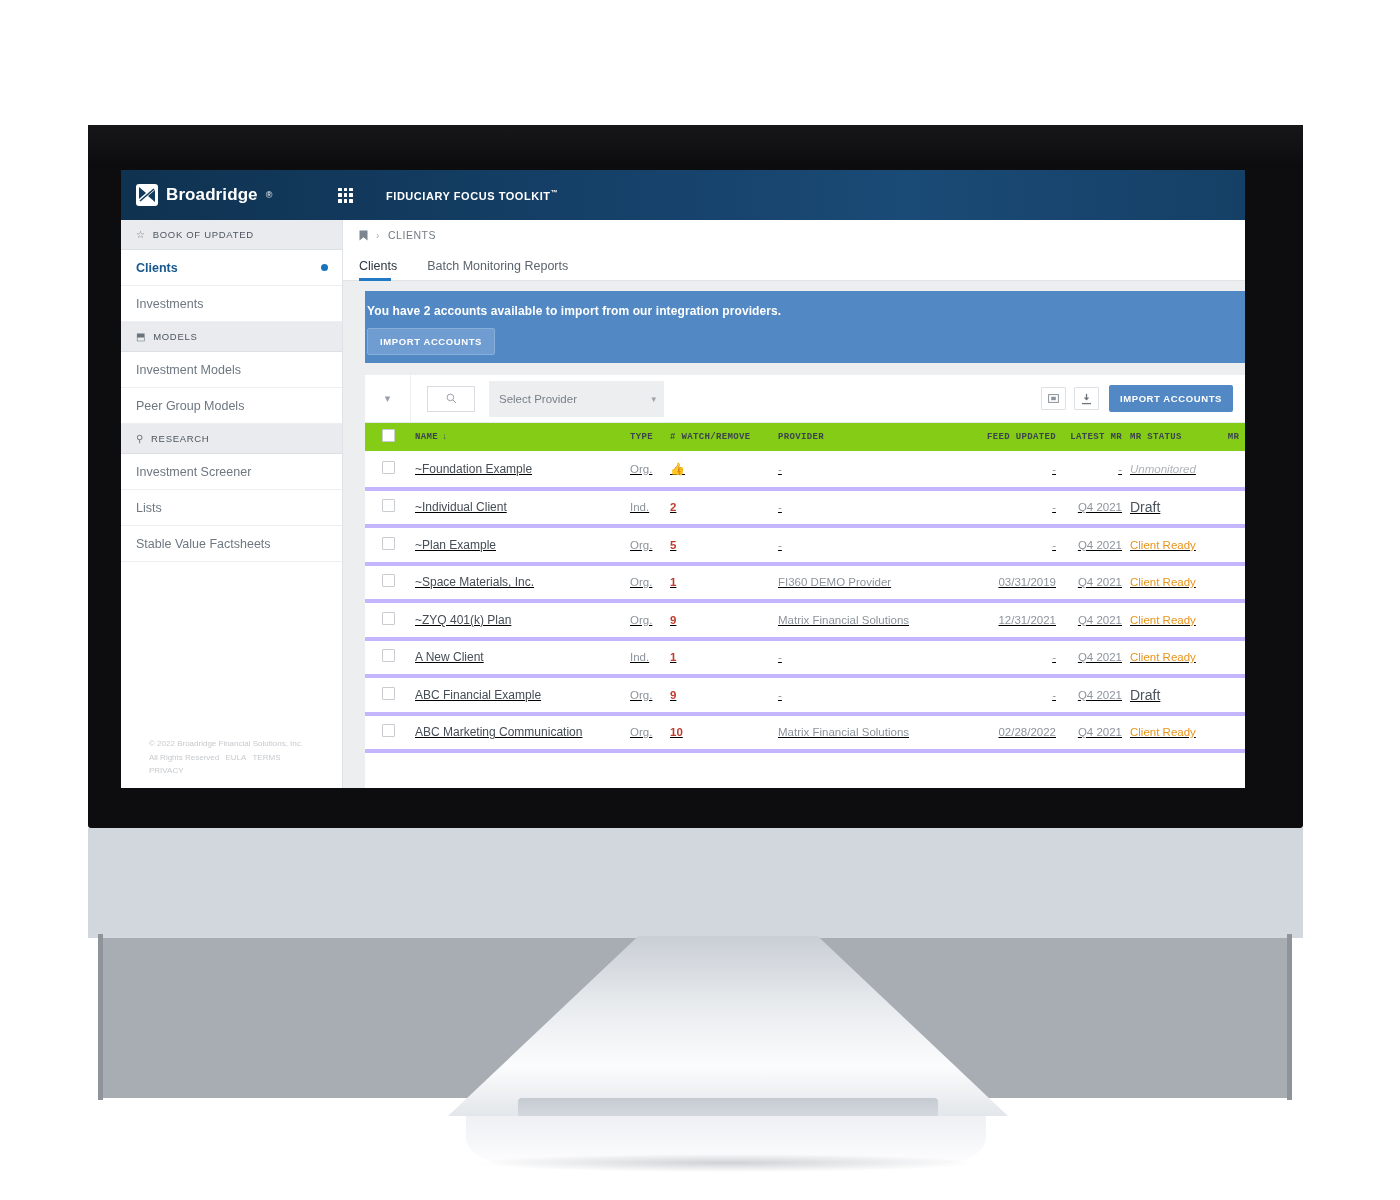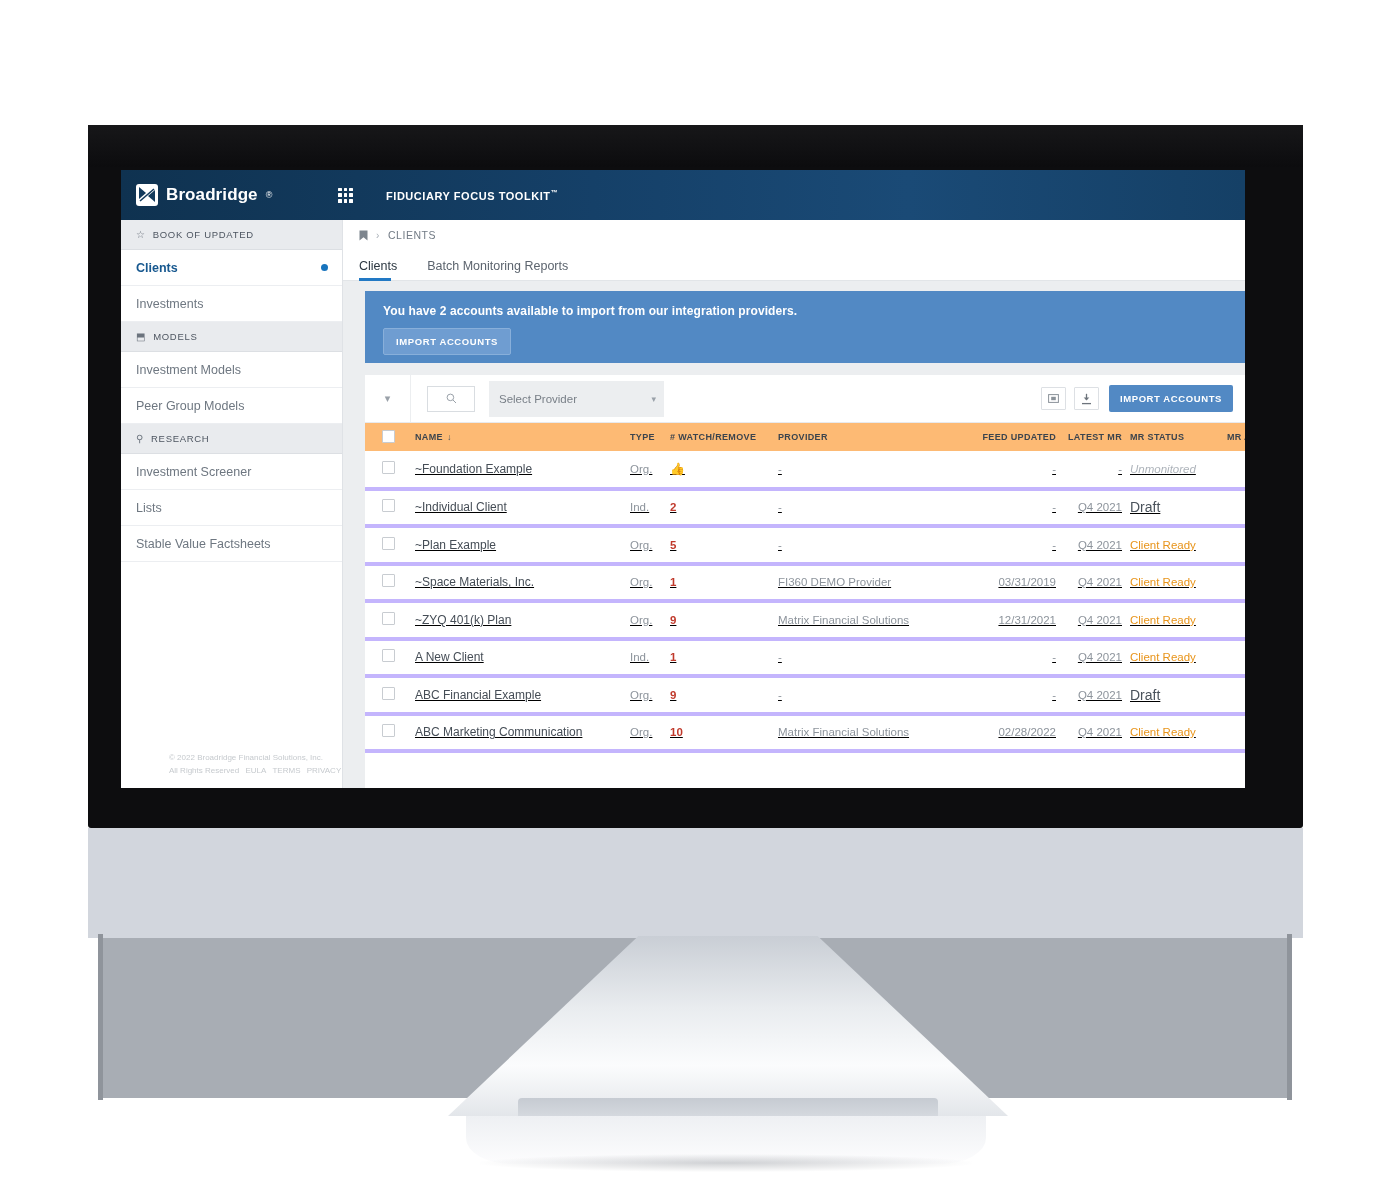--- a/index.html
+++ b/index.html
@@ -200,25 +200,24 @@
     position: absolute;
     right: 14px;
     width: 7px; height: 7px;
     border-radius: 50%;
     background: #1874bd;
   }
   .sidebar-footer {
     position: absolute;
     left: 0; bottom: 10px;
     width: 100%;
-    padding: 0 8px;
+    padding: 0 28px;
     font-size: 8px;
     line-height: 1.7;
     color: #c6cace;
-    margin-left: 40px;
   }
   .sidebar-footer span { margin-right: 4px; }
 
   
   .main {
     flex: 1;
     background: #eceef0;
     display: flex;
     flex-direction: column;
     min-width: 0;
@@ -259,21 +258,21 @@
     left: 0; bottom: -1px;
     width: 32px; height: 3px;
     background: #2279c4;
   }
 
   
   .banner-pad { padding: 10px 0 0 22px; }
   .banner {
     background: #5289c4;
     height: 72px;
-    padding: 13px 18px;
+    padding: 13px 2px;
     color: #ffffff;
   }
   .banner-text {
     font-size: 12px;
     font-weight: bold;
     letter-spacing: 0.1px;
   }
   .banner-btn {
     margin-top: 10px;
     display: inline-block;
@@ -352,21 +351,21 @@
     letter-spacing: 0.6px;
     padding: 8px 11px;
     margin-left: 10px;
     border-radius: 2px;
     cursor: pointer;
     white-space: nowrap;
   }
 
   
   table { width: 100%; border-collapse: collapse; table-layout: fixed; }
-  thead tr { background: #fdba74; height: 28px; }
+  thead tr { background: #84cc16; height: 28px; font-family: Liberation Mono, monospace; }
   thead th {
     font-size: 9px;
     color: #3c444d;
     font-weight: bold;
     letter-spacing: 0.35px;
     text-align: left;
     padding: 0 4px;
     white-space: nowrap;
   }
   thead th.r { text-align: right; }

